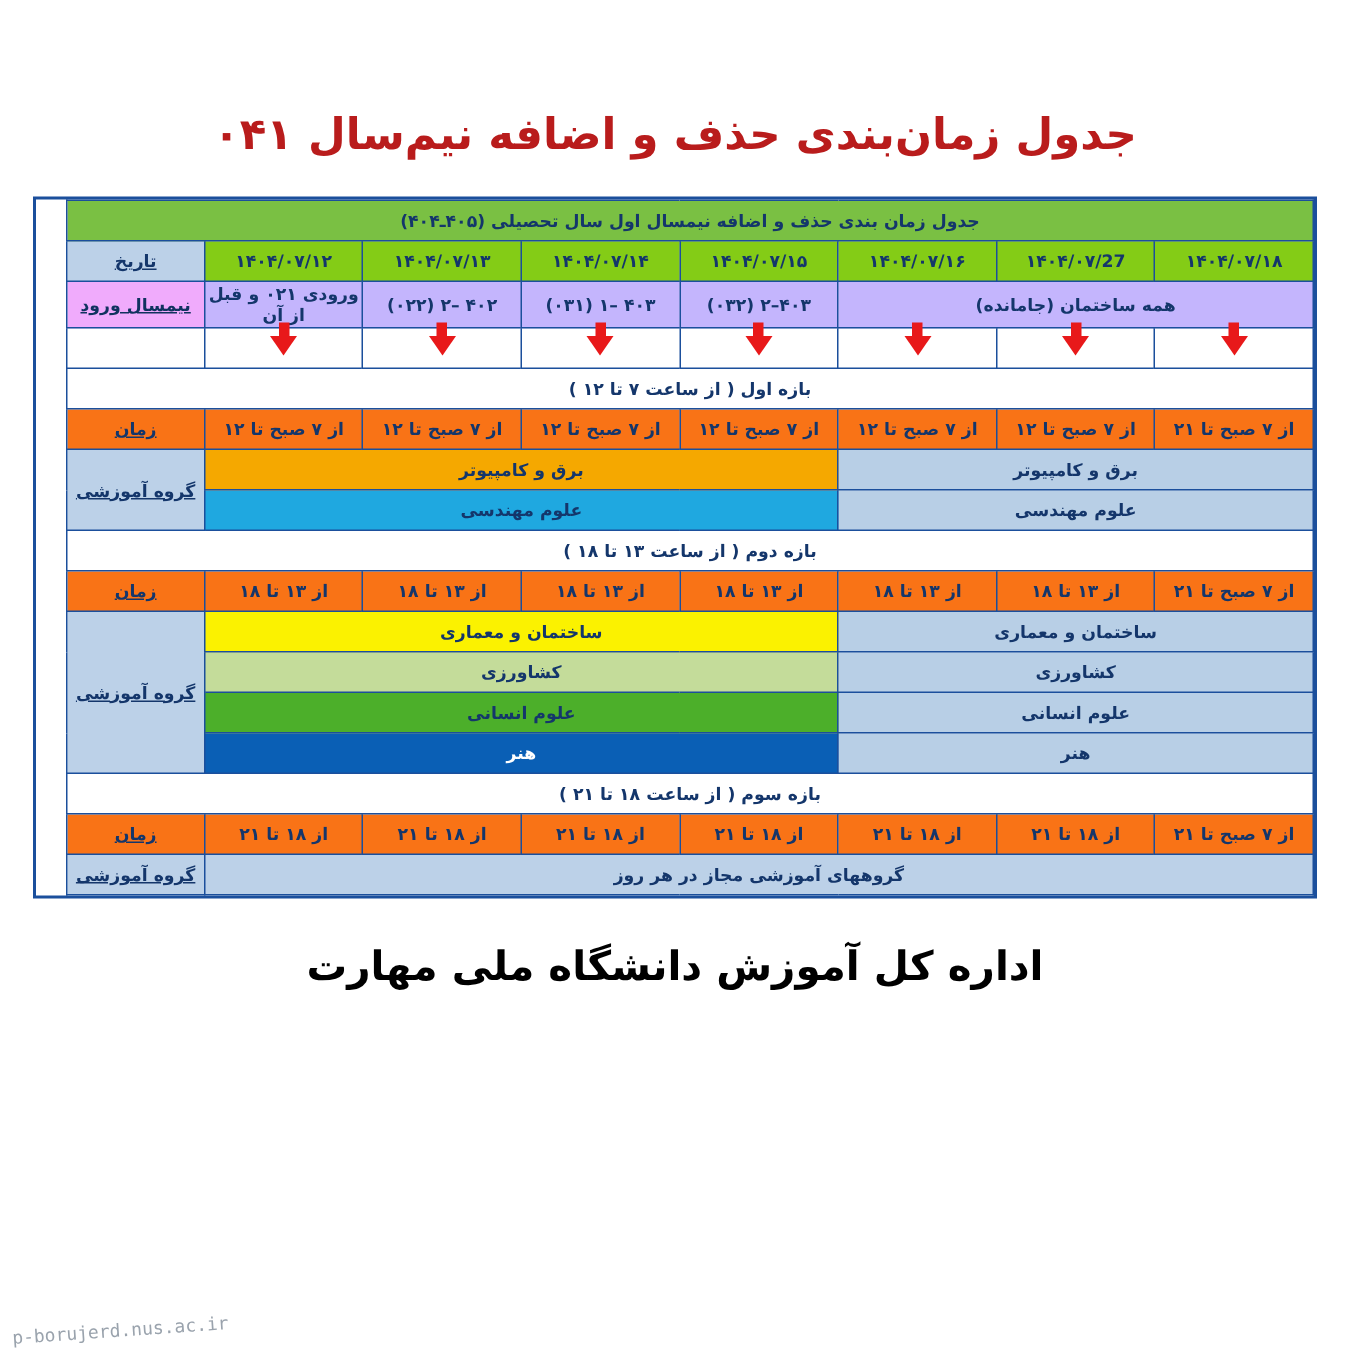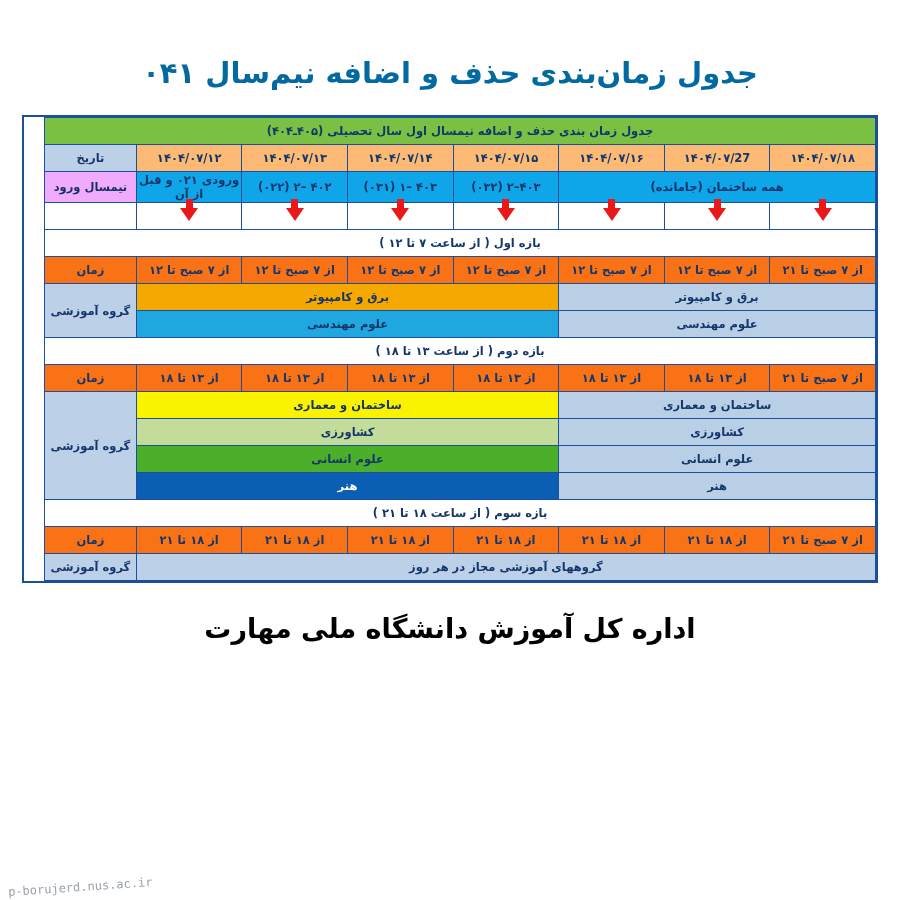--- a/index.html
+++ b/index.html
@@ -7,25 +7,25 @@
     width:900px;height:900px;
     background:#ffffff;
     font-family:"DejaVu Sans","Liberation Sans",sans-serif;
     overflow:hidden;
     position:relative;
   }
   .page{width:900px;height:900px;position:relative;box-sizing:border-box;}
 
   .main-title{
     text-align:center;
-    color:#0369a1;
+    color:#b91c1c;
     font-weight:bold;
     font-size:29px;
     letter-spacing:0px;
-    padding-top:54px;
+    padding-top:70px;
     line-height:1.35;
     direction:rtl;
   }
 
   .table-wrap{
     margin:22px auto 0 auto;
     width:856px;
     border:2px solid #1b4f9c;
     box-sizing:border-box;
     background:#fff;
@@ -50,23 +50,23 @@
     box-sizing:border-box;
   }
 
   .hdr-green{
     background:#7ac043;
     color:#123a6b;
     font-size:12.5px;
     height:46px;
     font-weight:bold;
   }
-  .row-date td{background:#fdba74;color:#10325f;font-size:12px;height:32px;}
+  .row-date td{background:#84cc16;color:#10325f;font-size:12px;height:32px;}
   .row-date td.label-cell{background:#bcd1e8;}
-  .row-entry td{background:#0ea5e9;color:#ffffff;font-size:11px;height:30px;}
+  .row-entry td{background:#c4b5fd;color:#ffffff;font-size:11px;height:30px;}
   .row-entry td.label-cell{background:#f0abfc;color:#10325f;}
 
   .row-arrows td{background:#ffffff;height:34px;border-left:1px solid #ffffff;border-right:1px solid #ffffff;}
   .row-arrows td.edge{border-right:1px solid #1b4f9c;}
   .arrow{
     display:inline-block;
     width:0;height:0;
     border-left:9px solid transparent;
     border-right:9px solid transparent;
     border-top:13px solid #e8191a;
@@ -89,21 +89,21 @@
   }
   .row-time td{background:#f97316;color:#10325f;font-size:11.5px;height:28px;}
 
   .g-lightblue{background:#b8cfe6;}
   .g-orange{background:#f5a800;}
   .g-cyan{background:#1fa8e0;}
   .g-yellow{background:#fbf200;}
   .g-lightgreen{background:#c4dc9a;}
   .g-green{background:#4caf2a;}
   .g-blue{background:#0a5fb5;}
-  .label-cell{background:#bcd1e8;color:#10325f;font-size:12px;}
+  .label-cell{background:#bcd1e8;color:#10325f;font-size:12px;text-decoration:underline;}
 
   .row-last td{background:#bcd1e8;color:#10325f;font-size:12px;height:28px;}
 
   .footer-title{
     text-align:center;
     color:#000000;
     font-weight:bold;
     font-size:27px;
     margin-top:30px;
     direction:rtl;

